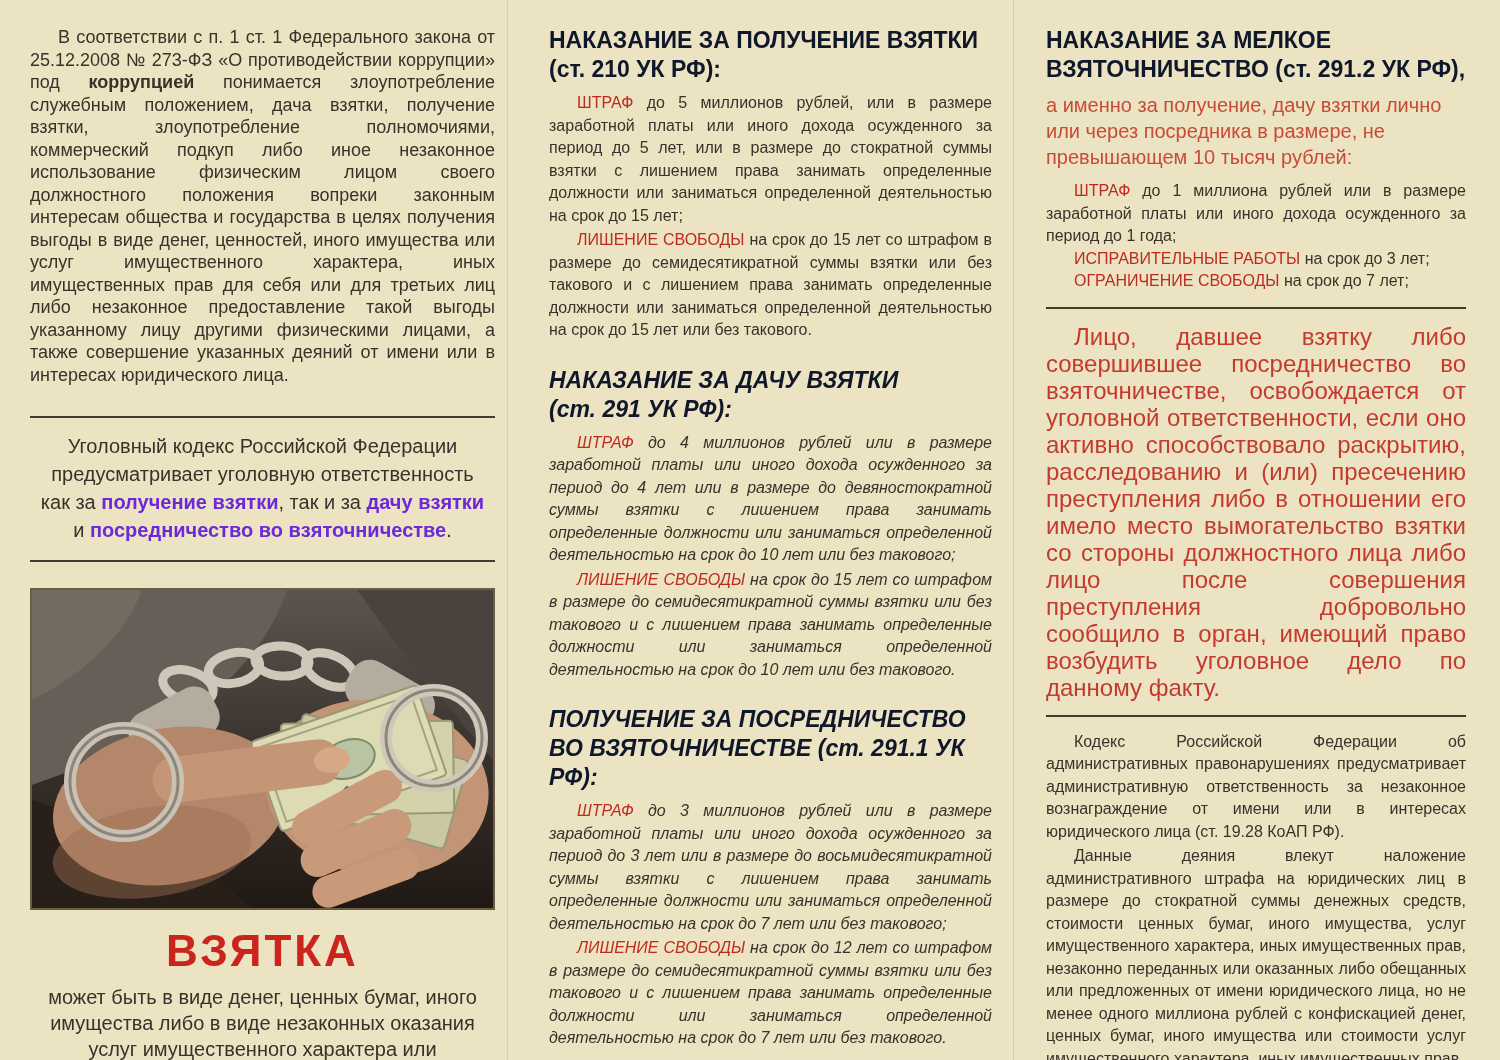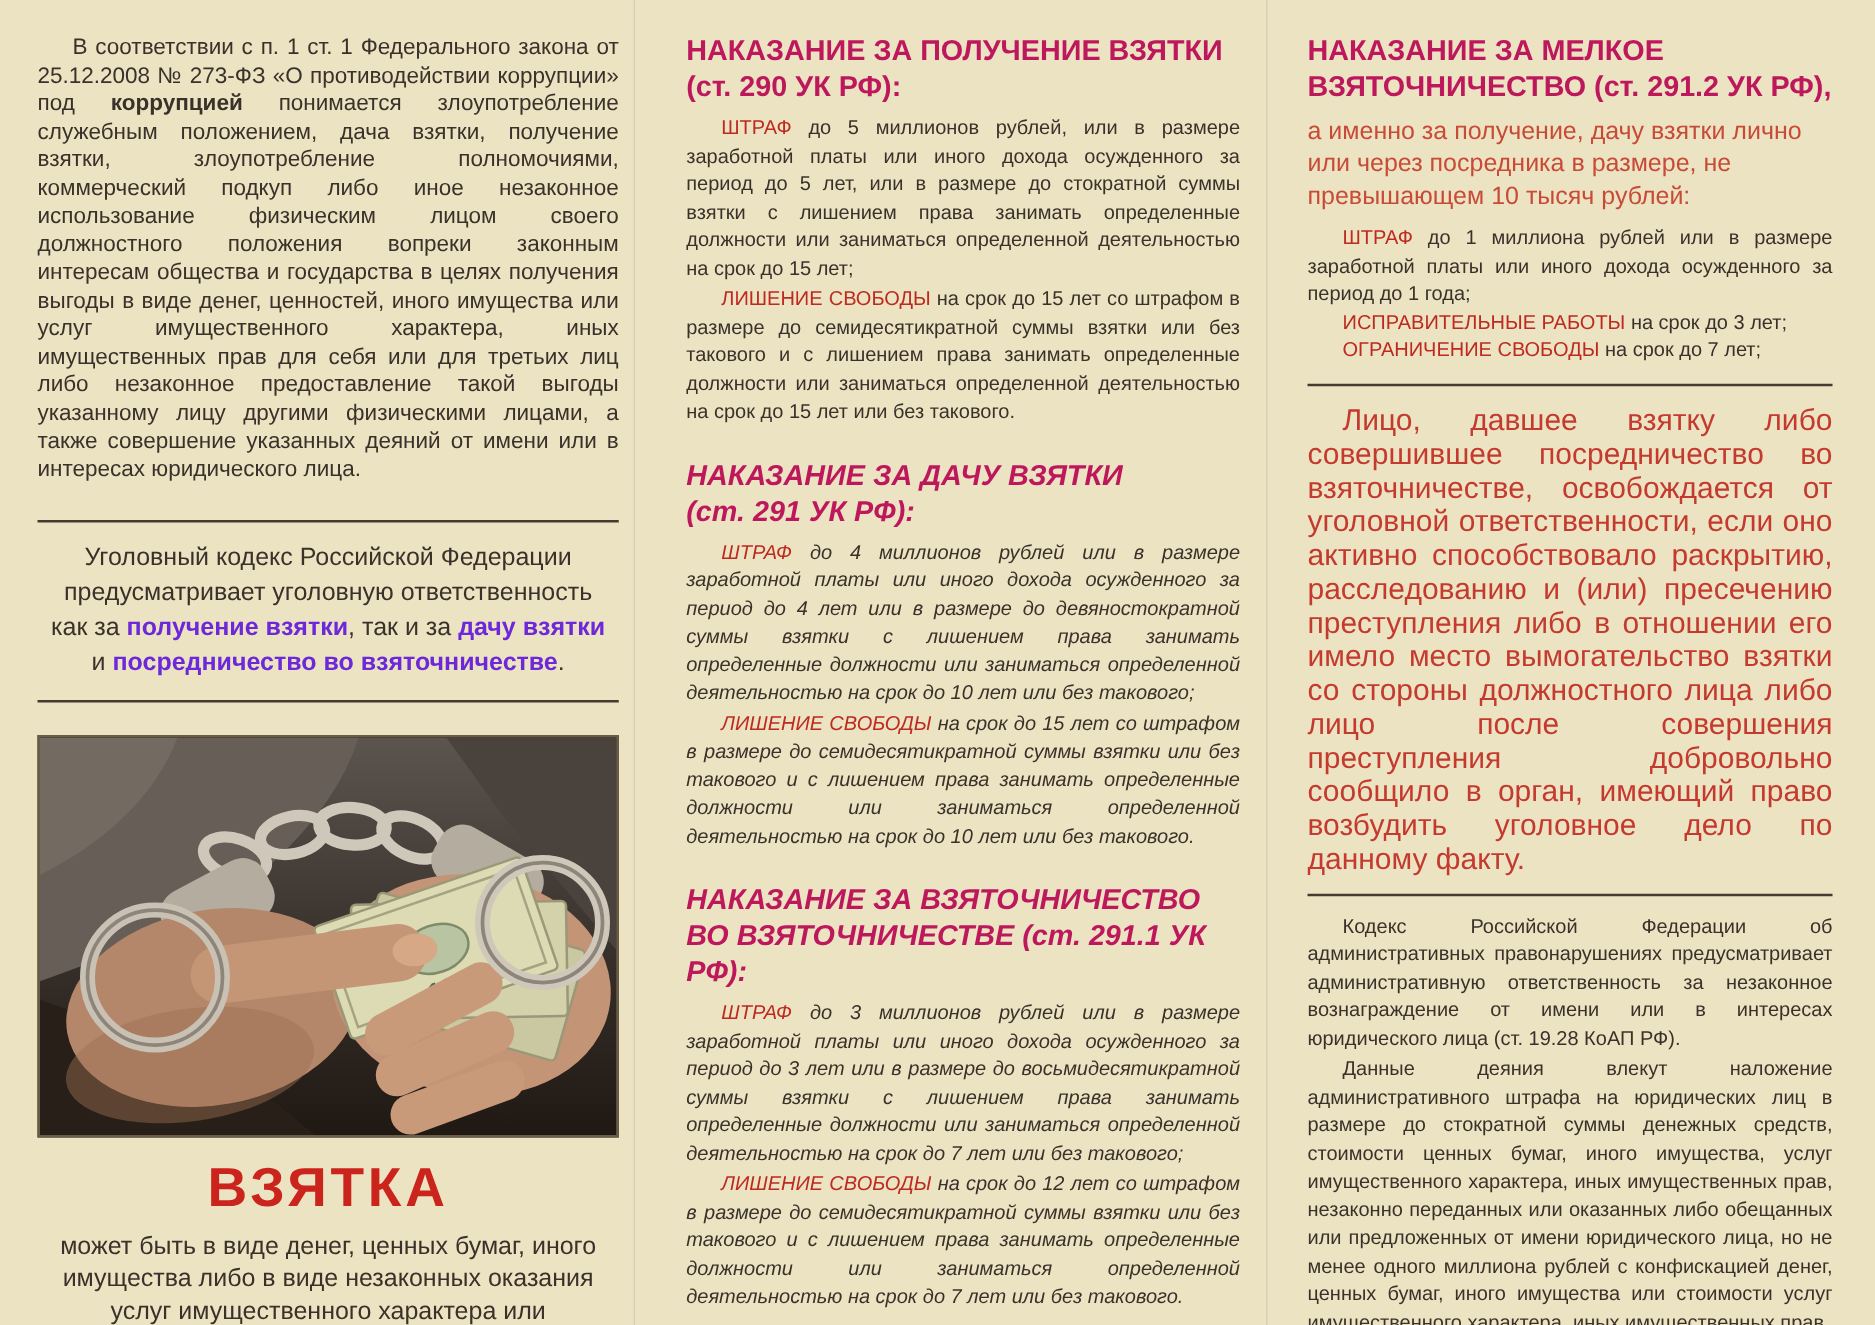--- a/index.html
+++ b/index.html
@@ -71,21 +71,21 @@
     line-height: 26px;
     text-indent: 0;
   }
 
   
   .section-heading {
     margin: 0 0 8px 0;
     font-size: 23px;
     line-height: 29px;
     font-weight: bold;
-    color: #be185d;
+    color: #0f172a;
   }
   .section-heading span { display: block; }
   .section + .section { margin-top: 24px; font-style: italic; }
   .label-red { color: #bd2a20; }
   .fine-para, .prison-para, .penalty-line, .koap-para {
     font-size: 16px;
     line-height: 22.5px;
     text-align: justify;
     text-indent: 28px;
   }
@@ -184,38 +184,38 @@
     </figure>
 
     <h1 class="bribe-title">ВЗЯТКА</h1>
     <p class="bribe-def">может быть в виде денег, ценных бумаг, иного имущества либо в виде незаконных оказания услуг имущественного характера или предоставления иных имущественных прав.</p>
   </div>
 
   <div class="col">
     <section class="section">
       <h2 class="section-heading">
           <span>НАКАЗАНИЕ ЗА ПОЛУЧЕНИЕ ВЗЯТКИ</span>
-          <span>(ст. 290 УК РФ):</span>
+          <span>(ст. 210 УК РФ):</span>
         </h2>
       <p class="fine-para"><span class="label-red">ШТРАФ</span><span> до 5 миллионов рублей, или в размере заработной платы или иного дохода осужденного за период до 5 лет, или в размере до стократной суммы взятки с лишением права занимать определенные должности или заниматься определенной деятельностью на срок до 15 лет;</span></p>
       <p class="prison-para"><span class="label-red">ЛИШЕНИЕ СВОБОДЫ</span><span> на срок до 15 лет со штрафом в размере до семидесятикратной суммы взятки или без такового и с лишением права занимать определенные должности или заниматься определенной деятельностью на срок до 15 лет или без такового.</span></p>
     </section>
 
     <section class="section">
       <h2 class="section-heading">
           <span>НАКАЗАНИЕ ЗА ДАЧУ ВЗЯТКИ</span>
           <span>(ст. 291 УК РФ):</span>
         </h2>
       <p class="fine-para"><span class="label-red">ШТРАФ</span><span> до 4 миллионов рублей или в размере заработной платы или иного дохода осужденного за период до 4 лет или в размере до девяностократной суммы взятки с лишением права занимать определенные должности или заниматься определенной деятельностью на срок до 10 лет или без такового;</span></p>
       <p class="prison-para"><span class="label-red">ЛИШЕНИЕ СВОБОДЫ</span><span> на срок до 15 лет со штрафом в размере до семидесятикратной суммы взятки или без такового и с лишением права занимать определенные должности или заниматься определенной деятельностью на срок до 10 лет или без такового.</span></p>
     </section>
 
     <section class="section">
       <h2 class="section-heading">
-          <span>НАКАЗАНИЕ ЗА ВЗЯТОЧНИЧЕСТВО</span>
+          <span>ПОЛУЧЕНИЕ ЗА ПОСРЕДНИЧЕСТВО</span>
           <span>ВО ВЗЯТОЧНИЧЕСТВЕ (ст. 291.1 УК РФ):</span>
         </h2>
       <p class="fine-para"><span class="label-red">ШТРАФ</span><span> до 3 миллионов рублей или в размере заработной платы или иного дохода осужденного за период до 3 лет или в размере до восьмидесятикратной суммы взятки с лишением права занимать определенные должности или заниматься определенной деятельностью на срок до 7 лет или без такового;</span></p>
       <p class="prison-para"><span class="label-red">ЛИШЕНИЕ СВОБОДЫ</span><span> на срок до 12 лет со штрафом в размере до семидесятикратной суммы взятки или без такового и с лишением права занимать определенные должности или заниматься определенной деятельностью на срок до 7 лет или без такового.</span></p>
     </section>
   </div>
 
   <div class="col">
     <h2 class="section-heading">
         <span>НАКАЗАНИЕ ЗА МЕЛКОЕ</span>

